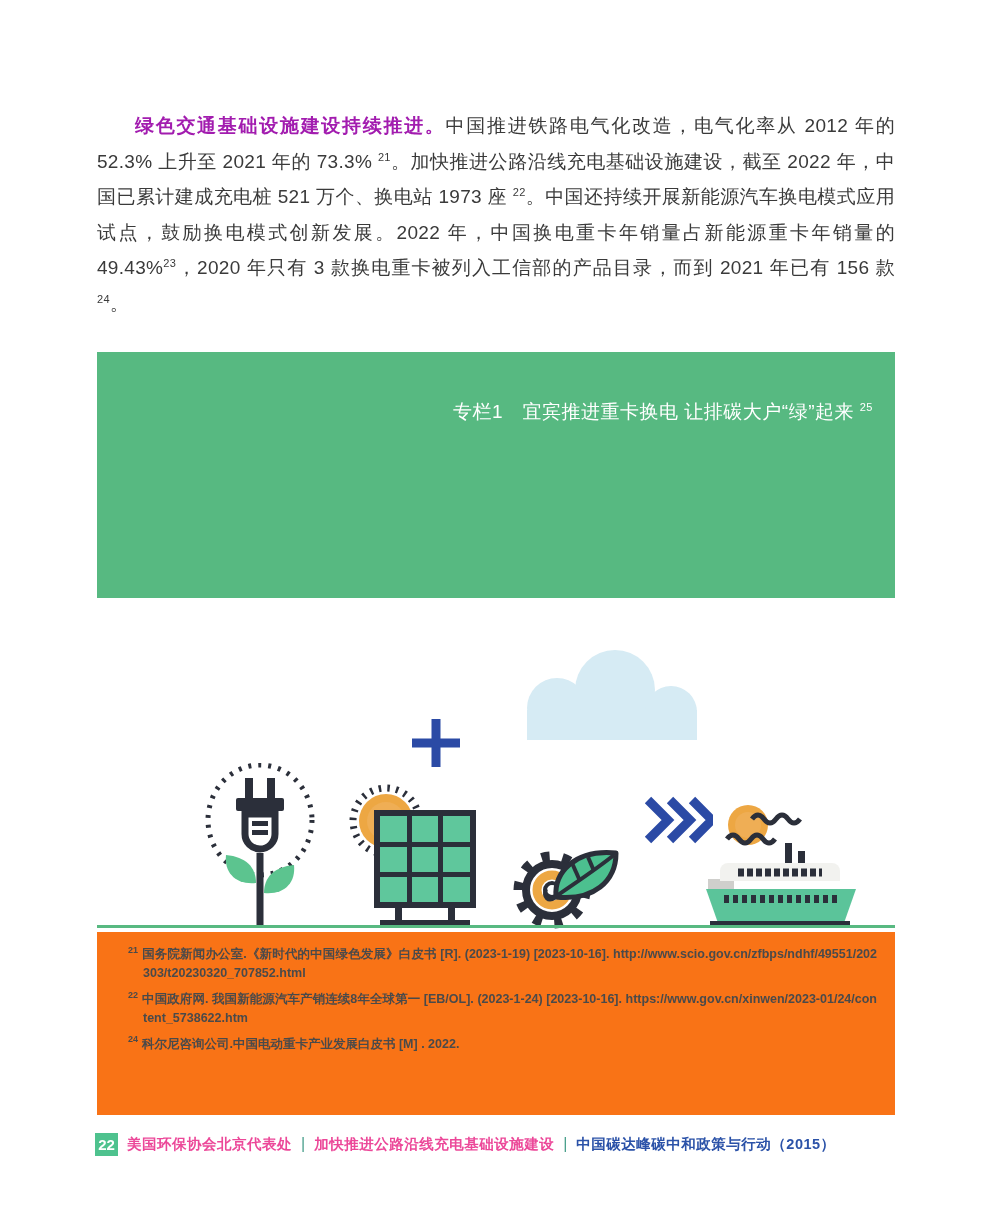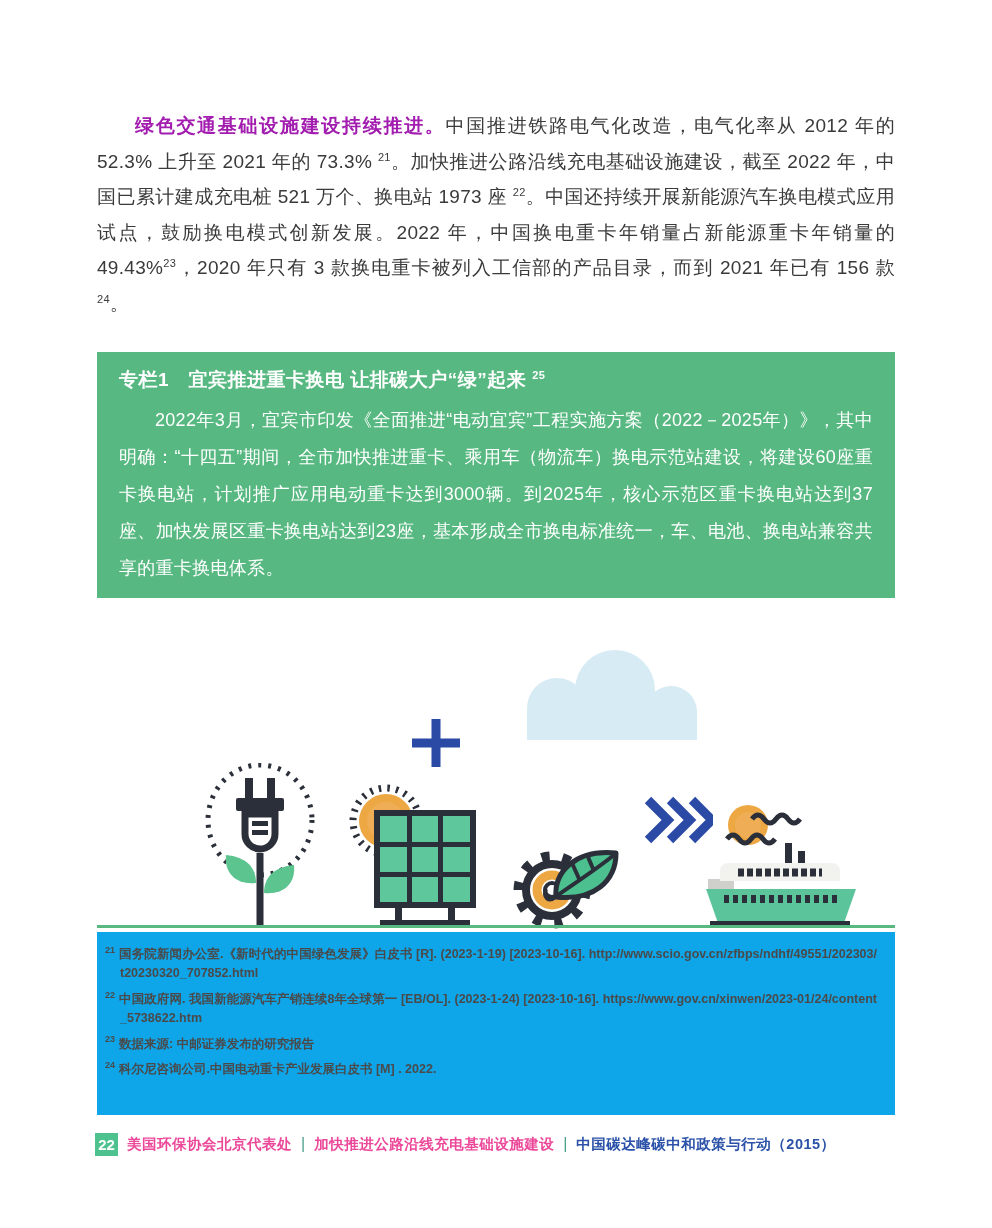--- a/index.html
+++ b/index.html
@@ -14,42 +14,42 @@
     color:#3a3a3a;letter-spacing:0.3px;
   }
   .body-para strong{font-weight:bold;color:#a21caf;}
   .body-para sup,.callout-title sup{font-size:11px;vertical-align:super;line-height:0;}
   
   .callout{
     position:absolute;left:97px;top:352px;width:798px;height:246px;box-sizing:border-box;
     background:#57b981;color:#ffffff;padding:15px 22px 12px 22px;
   }
   .callout-title{
-    text-align:left;font-weight:bold;font-size:19px;line-height:26px;letter-spacing:0.5px;
+    text-align:right;font-weight:normal;font-size:19px;line-height:26px;letter-spacing:0.5px;margin-top:32px;
   }
   .callout-body{
     margin:9px 0 0 0;font-size:18px;line-height:37px;text-align:justify;text-indent:2em;
     letter-spacing:0.3px;
   }
   
   .scene{position:absolute;left:0;top:640px;width:992px;height:292px;}
   .scene svg{position:absolute;display:block;}
   .svg-cloud{left:505px;top:8px;}
   .svg-plus{left:410px;top:77px;}
   .svg-plug{left:200px;top:123px;}
   .svg-sun{left:348px;top:143px;}
   .svg-panel{left:374px;top:170px;}
   .svg-gear{left:510px;top:205px;}
   .svg-chevrons{left:643px;top:155px;}
   .svg-ship{left:700px;top:153px;}
   .ground{position:absolute;left:97px;top:285px;width:798px;height:3px;background:#58b981;}
   
   .footnotes{
     position:absolute;left:97px;top:932px;width:798px;height:183px;box-sizing:border-box;
-    background:#0ea5e9;padding:13px 18px 10px 8px;
+    background:#f97316;padding:13px 18px 10px 31px;
   }
   .fn{
     font-size:12.5px;line-height:1.55;font-weight:bold;color:#4a4a4a;
     padding-left:15px;text-indent:-15px;margin-bottom:6px;word-break:break-all;text-align:justify;
   }
   .fn sup{font-size:9px;margin-right:4px;line-height:0;}
   
   .footer{
     position:absolute;left:95px;top:1132px;width:800px;height:24px;
     display:flex;align-items:center;gap:9px;font-size:14.5px;font-weight:bold;
@@ -64,21 +64,20 @@
 </style>
 </head>
 <body>
 
 <div class="page">
 
   <p class="body-para"><strong>绿色交通基础设施建设持续推进。</strong><span>中国推进铁路电气化改造，电气化率从 2012 年的 52.3% 上升至 2021 年的 73.3% </span><sup>21</sup><span>。加快推进公路沿线充电基础设施建设，截至 2022 年，中国已累计建成充电桩 521 万个、换电站 1973 座 </span><sup>22</sup><span>。中国还持续开展新能源汽车换电模式应用试点，鼓励换电模式创新发展。2022 年，中国换电重卡年销量占新能源重卡年销量的 49.43%</span><sup>23</sup><span>，2020 年只有 3 款换电重卡被列入工信部的产品目录，而到 2021 年已有 156 款</span><sup>24</sup><span>。</span></p>
 
   <section class="callout">
     <div class="callout-title"><span>专栏1　宜宾推进重卡换电 让排碳大户“绿”起来 </span><sup>25</sup></div>
-    <p class="callout-body">2022年3月，宜宾市印发《全面推进“电动宜宾”工程实施方案（2022－2025年）》，其中明确：“十四五”期间，全市加快推进重卡、乘用车（物流车）换电示范站建设，将建设60座重卡换电站，计划推广应用电动重卡达到3000辆。到2025年，核心示范区重卡换电站达到37座、加快发展区重卡换电站达到23座，基本形成全市换电标准统一，车、电池、换电站兼容共享的重卡换电体系。</p>
   </section>
 
   <div class="scene">
 
     <svg class="svg-cloud" width="208" height="92" viewBox="0 0 208 92">
       <g fill="#d6ebf4">
         <circle cx="52" cy="60" r="30"></circle>
         <circle cx="110" cy="42" r="40"></circle>
         <circle cx="166" cy="64" r="26"></circle>
         <rect x="22" y="62" width="170" height="30"></rect>
@@ -156,21 +155,20 @@
       <path d="M24 106 h114" fill="none" stroke="#2b2f3a" stroke-width="8" stroke-dasharray="5 4"></path>
       <rect x="10" y="128" width="140" height="6" fill="#2b2f3a"></rect>
     </svg>
 
     <div class="ground"></div>
   </div>
 
   <section class="footnotes">
     <div class="fn"><sup>21</sup><span>国务院新闻办公室.《新时代的中国绿色发展》白皮书 [R]. (2023-1-19) [2023-10-16]. http://www.scio.gov.cn/zfbps/ndhf/49551/202303/t20230320_707852.html</span></div>
     <div class="fn"><sup>22</sup><span>中国政府网. 我国新能源汽车产销连续8年全球第一 [EB/OL]. (2023-1-24) [2023-10-16]. https://www.gov.cn/xinwen/2023-01/24/content_5738622.htm</span></div>
-    <div class="fn"><sup>23</sup><span>数据来源: 中邮证券发布的研究报告</span></div>
     <div class="fn"><sup>24</sup><span>科尔尼咨询公司.中国电动重卡产业发展白皮书 [M] . 2022.</span></div>
   </section>
 
   <footer class="footer">
     <span class="page-badge">22</span>
     <span class="org-teal">美国环保协会北京代表处</span>
     <span class="divider">|</span>
     <span class="org-teal">加快推进公路沿线充电基础设施建设</span>
     <span class="divider">|</span>
     <span class="org-blue">中国碳达峰碳中和政策与行动（2015）</span>

